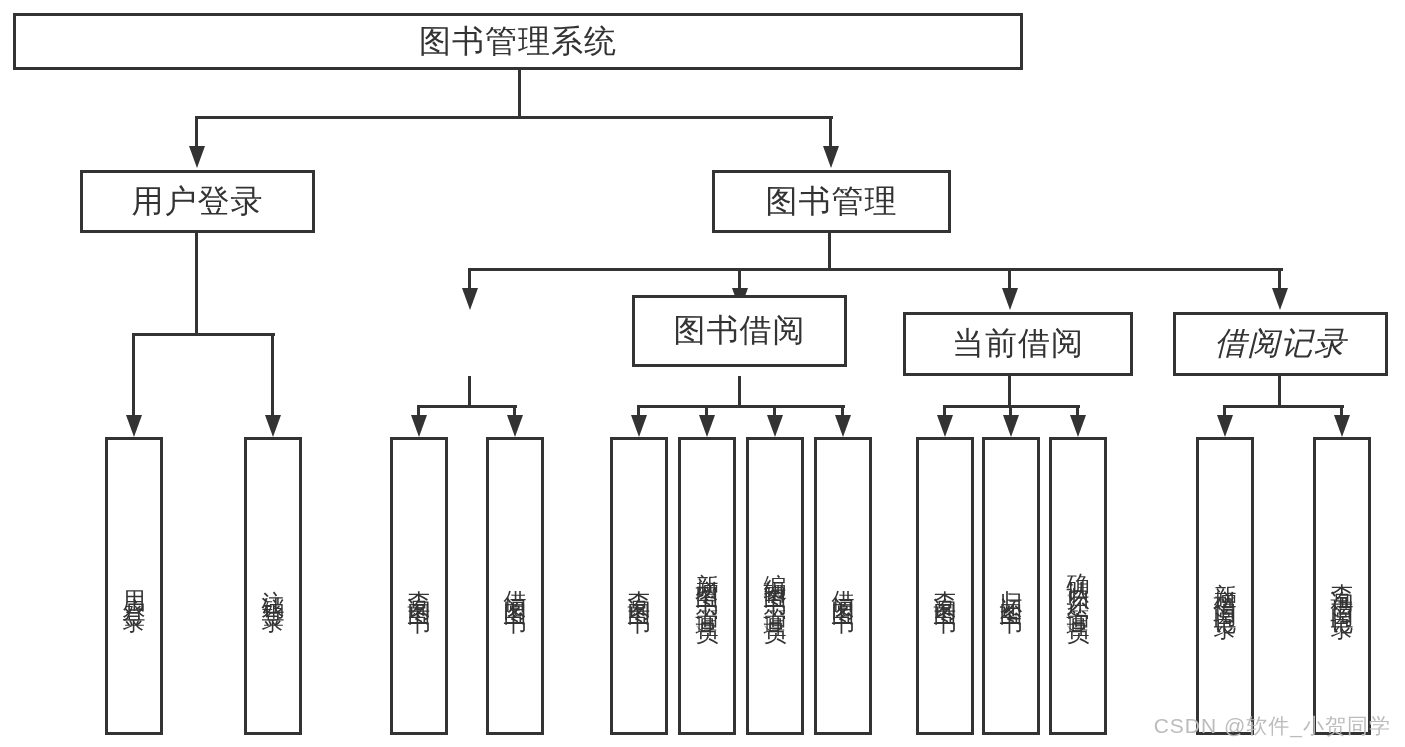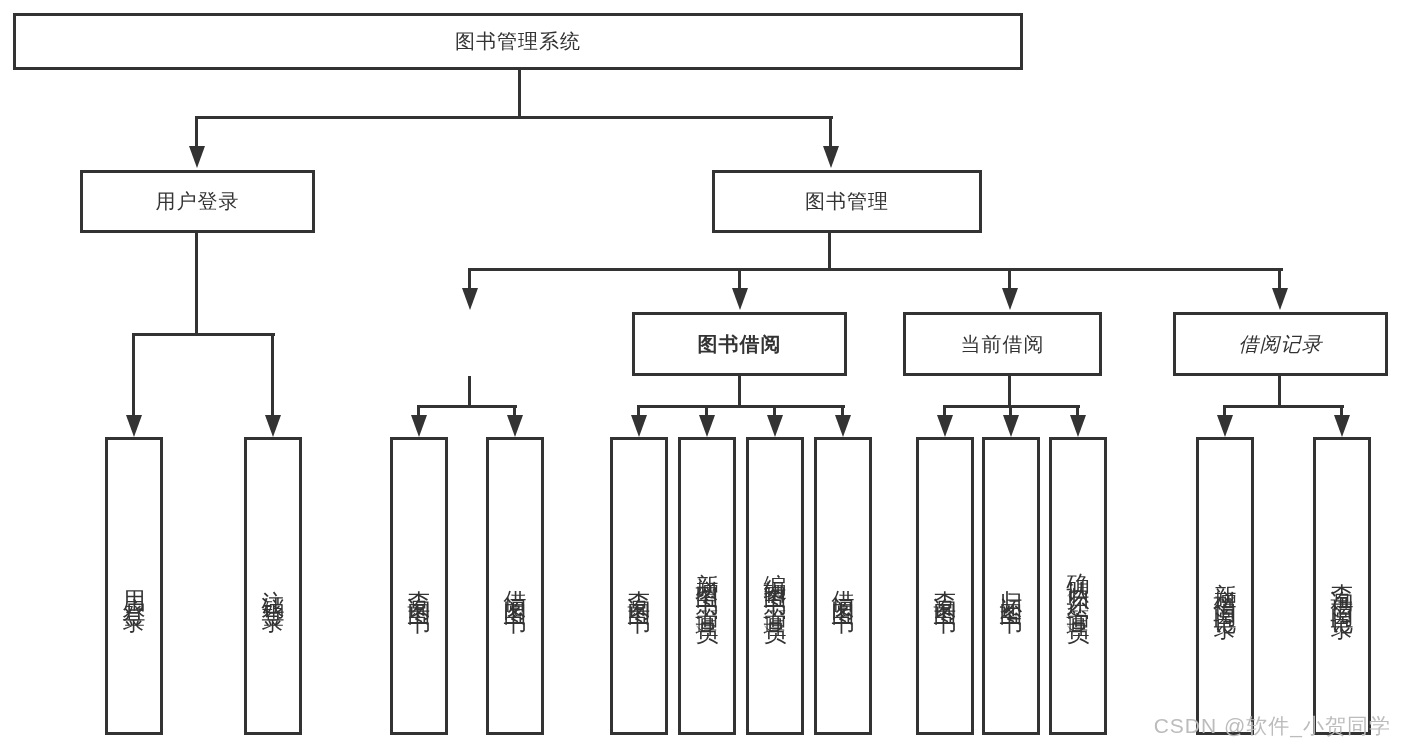--- a/index.html
+++ b/index.html
@@ -11,21 +11,21 @@
     overflow:hidden;
   }
   .box{
     position:absolute;
     box-sizing:border-box;
     border:3px solid var(--stroke,#333);
     background:#fff;
     display:flex;align-items:center;justify-content:center;
     color:var(--text,#333);
   }
-  .h-label{font-size:20px;letter-spacing:1px;white-space:nowrap;}
+  .h-label{font-size:32px;letter-spacing:1px;white-space:nowrap;}
   .leaf{
     writing-mode:vertical-lr;
     text-orientation:mixed;
     font-size:23px;
     letter-spacing:7px;
     line-height:1;
   }
   .vl{position:absolute;width:3px;background:var(--stroke,#333);}
   .hl{position:absolute;height:3px;background:var(--stroke,#333);}
   .arrow{
@@ -52,42 +52,42 @@
   <div class="box h-label" style="left:13px;top:13px;width:1010px;height:57px;">图书管理系统</div>
 
   <div class="vl" style="left:518px;top:70px;height:48px;"></div>
   <div class="hl" style="left:195px;top:116px;width:638px;"></div>
   <div class="vl" style="left:195px;top:118px;height:32px;"></div>
   <div class="arrow" style="left:189px;top:146px;"></div>
   <div class="vl" style="left:829px;top:118px;height:32px;"></div>
   <div class="arrow" style="left:823px;top:146px;"></div>
 
   <div class="box h-label" style="left:80px;top:170px;width:235px;height:63px;">用户登录</div>
-  <div class="box h-label" style="left:712px;top:170px;width:270px;height:63px;">图书管理</div>
+  <div class="box h-label" style="left:712px;top:170px;width:239px;height:63px;">图书管理</div>
 
   <div class="vl" style="left:195px;top:233px;height:102px;"></div>
   <div class="hl" style="left:132px;top:333px;width:143px;"></div>
   <div class="vl" style="left:132px;top:335px;height:82px;"></div>
   <div class="arrow" style="left:126px;top:415px;"></div>
   <div class="vl" style="left:271px;top:335px;height:82px;"></div>
   <div class="arrow" style="left:265px;top:415px;"></div>
 
   <div class="vl" style="left:828px;top:233px;height:37px;"></div>
   <div class="hl" style="left:468px;top:268px;width:815px;"></div>
   <div class="vl" style="left:468px;top:270px;height:22px;"></div>
   <div class="arrow" style="left:462px;top:288px;"></div>
   <div class="vl" style="left:738px;top:270px;height:22px;"></div>
   <div class="arrow" style="left:732px;top:288px;"></div>
   <div class="vl" style="left:1008px;top:270px;height:22px;"></div>
   <div class="arrow" style="left:1002px;top:288px;"></div>
   <div class="vl" style="left:1278px;top:270px;height:22px;"></div>
   <div class="arrow" style="left:1272px;top:288px;"></div>
 
-  <div class="box h-label" style="left:632px;top:312px;width:215px;height:64px;font-weight:bold;">图书借阅</div>
-  <div class="box h-label" style="left:903px;top:312px;width:199px;height:64px;">当前借阅</div>
+  <div class="box h-label" style="left:632px;top:295px;width:215px;height:72px;">图书借阅</div>
+  <div class="box h-label" style="left:903px;top:312px;width:230px;height:64px;">当前借阅</div>
   <div class="box h-label" style="left:1173px;top:312px;width:215px;height:64px;font-style:italic;">借阅记录</div>
 
   <div class="vl" style="left:468px;top:376px;height:31px;"></div>
   <div class="hl" style="left:417px;top:405px;width:100px;"></div>
   <div class="vl" style="left:417px;top:407px;height:12px;"></div>
   <div class="arrow" style="left:411px;top:415px;"></div>
   <div class="vl" style="left:513px;top:407px;height:12px;"></div>
   <div class="arrow" style="left:507px;top:415px;"></div>
 
   <div class="vl" style="left:738px;top:376px;height:31px;"></div>

